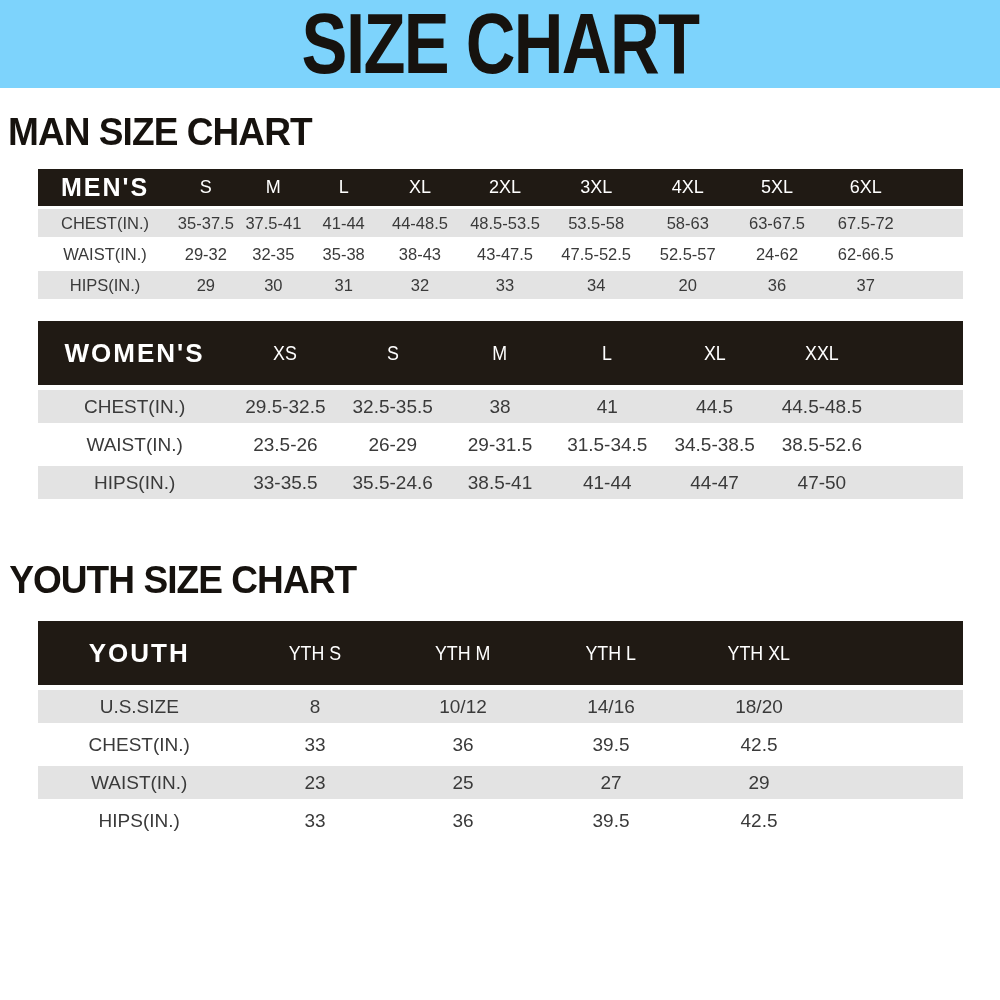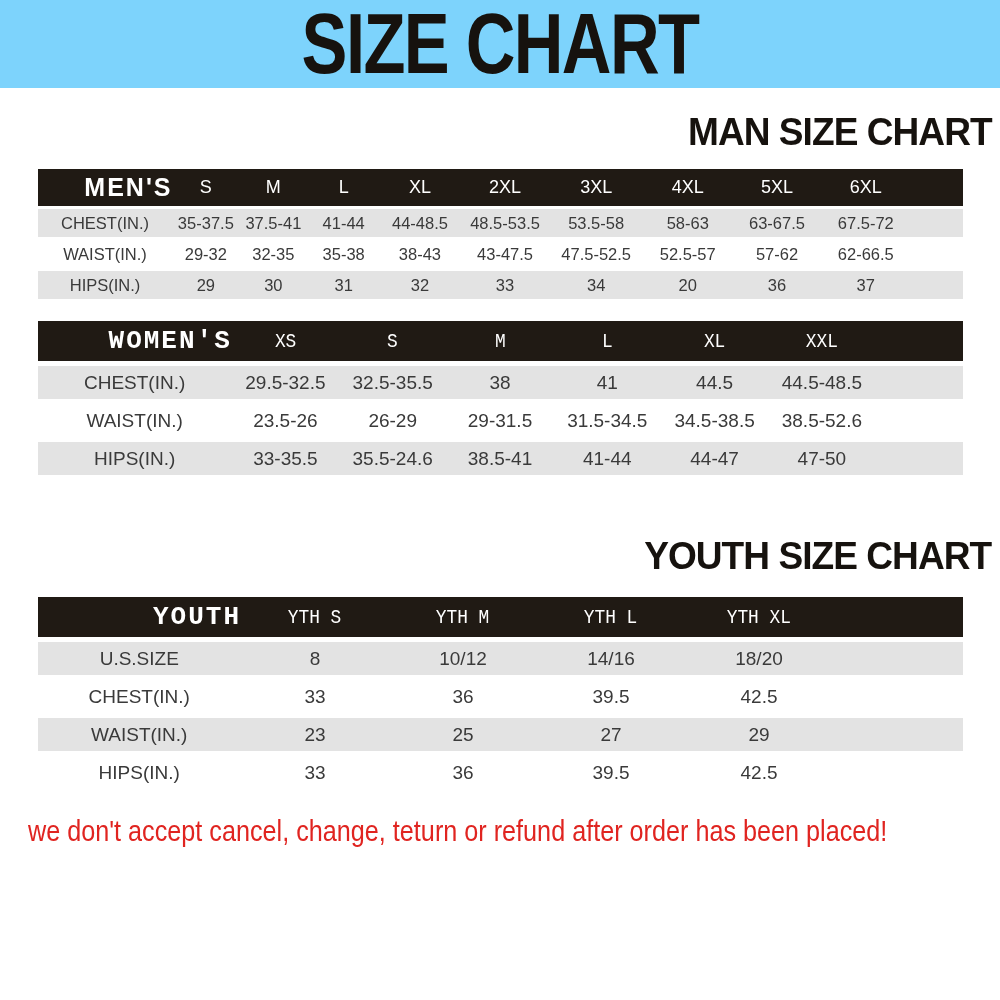--- a/index.html
+++ b/index.html
@@ -8,48 +8,48 @@
 
   
   .banner { height:88px; background:#7dd3fc; text-align:center; }
   .banner-title {
     display:inline-block; line-height:86px; font-size:86px; font-weight:bold;
     color:#16120e; letter-spacing:-2px; transform:scaleX(0.80); transform-origin:center;
     white-space:nowrap;
   }
 
   
-  .section-heading { text-align:right; font-weight:bold; color:#16120e; }
+  .section-heading { text-align:left; font-weight:bold; color:#16120e; }
   .section-heading span { display:inline-block; letter-spacing:-1px; font-size:39px; transform:scaleX(0.95); }
   .heading-man   { margin-top:22px; }
   .heading-women { margin-top:34px; }
   .heading-youth { margin-top:54px; }
 
   
   table.sizes {
     width:925px; margin:14px auto 0 auto; border-collapse:separate;
     table-layout:fixed; color:#3a3a3a;
   }
   table.sizes th, table.sizes td {
     text-align:center; padding:0; white-space:nowrap; overflow:visible; font-weight:normal;
   }
   table.sizes thead tr { background:#201a14; color:#ffffff; }
   table.sizes tbody tr:nth-child(odd)  { background:#e3e3e3; }
   table.sizes tbody tr:nth-child(even) { background:#ffffff; }
-  table.sizes th:first-child { text-align:right; padding-left:0; font-weight:bold; }
+  table.sizes th:first-child { text-align:center; padding-left:0; font-weight:bold; }
 
   
   table.men { border-spacing:0 3px; font-size:16.5px; margin-top:12px; }
   table.men th { height:37px; font-size:18px; }
   table.men th:first-child { font-size:25px; letter-spacing:2px; }
   table.men td { height:28px; }
 
   
   table.wy { border-spacing:0 5px; font-size:19px; }
-  table.wy th { height:40px; font-size:21px;font-family:Liberation Mono, monospace; }
+  table.wy th { height:64px; font-size:21px; }
   table.wy th:first-child { font-size:26px; letter-spacing:2px; }
   table.wy th:not(:first-child) span { display:inline-block; transform:scaleX(0.85); }
   table.wy td { height:33px; }
 
   
   .footer { margin:20px 0 0 28px; color:#e02420; }
   .footer-line { height:40px; }
   .footer-line span {
     display:inline-block; font-size:30px; white-space:nowrap;
     transform:scaleX(0.84); transform-origin:left center; letter-spacing:0px;
@@ -113,21 +113,21 @@
         </tr>
         <tr>
           <td><span>WAIST(IN.)</span></td>
           <td><span>29-32</span></td>
           <td><span>32-35</span></td>
           <td><span>35-38</span></td>
           <td><span>38-43</span></td>
           <td><span>43-47.5</span></td>
           <td><span>47.5-52.5</span></td>
           <td><span>52.5-57</span></td>
-          <td><span>57-62</span></td>
+          <td><span>24-62</span></td>
           <td><span>62-66.5</span></td>
           <td><span></span></td>
         </tr>
         <tr>
           <td><span>HIPS(IN.)</span></td>
           <td><span>29</span></td>
           <td><span>30</span></td>
           <td><span>31</span></td>
           <td><span>32</span></td>
           <td><span>33</span></td>
@@ -251,18 +251,15 @@
           <td><span>33</span></td>
           <td><span>36</span></td>
           <td><span>39.5</span></td>
           <td><span>42.5</span></td>
           <td><span></span></td>
         </tr>
       </tbody>
   </table>
 
   <div class="footer">
-    <div class="footer-line">
-      <span>we don't accept cancel, change, teturn or refund after order has been placed!</span>
-    </div>
   </div>
 
 </div>
 
 </body></html>

